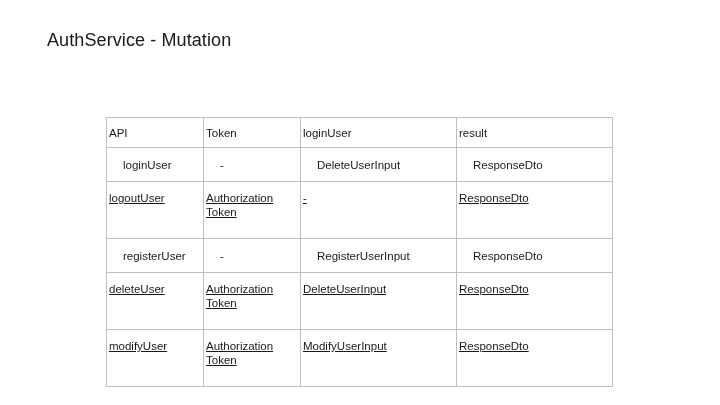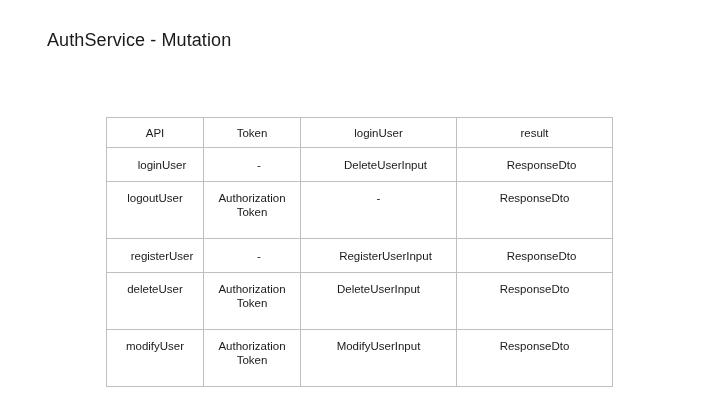--- a/index.html
+++ b/index.html
@@ -33,38 +33,38 @@
   #api-table {
     position: absolute;
     left: 106px;
     top: 117px;
     width: 506px;
     border-collapse: collapse;
     table-layout: fixed;
   }
   #api-table td, #api-table th {
     border: 1px solid #BFBFBF;
-    text-align: center;
+    text-align: left;
     font-weight: normal;
     font-size: 11.5px;
     line-height: 14px;
     color: #1A1A1A;
     padding: 0 2px;
     vertical-align: top;
     background: #FFFFFF;
   }
   .col-api    { width: 97px; }
   .col-header { width: 97px; }
   .col-vars   { width: 156px; }
   .col-result { width: 156px; }
 
   #api-table thead th { height: 29px; vertical-align: middle; }
 
   #api-table tbody tr.row-short td { height: 33px; vertical-align: middle; padding-left: 16px; }
-  #api-table tbody tr.row-tall  td { height: 47px; vertical-align: top; padding-top: 9px; }
+  #api-table tbody tr.row-tall  td { height: 47px; vertical-align: top; padding-top: 9px; text-decoration: underline; }
 
   .cell-multiline { white-space: pre-line; }
 </style>
 </head>
 <body>
 
 <div id="slide">
 
   <div id="slide-title">AuthService - Mutation</div>
 

